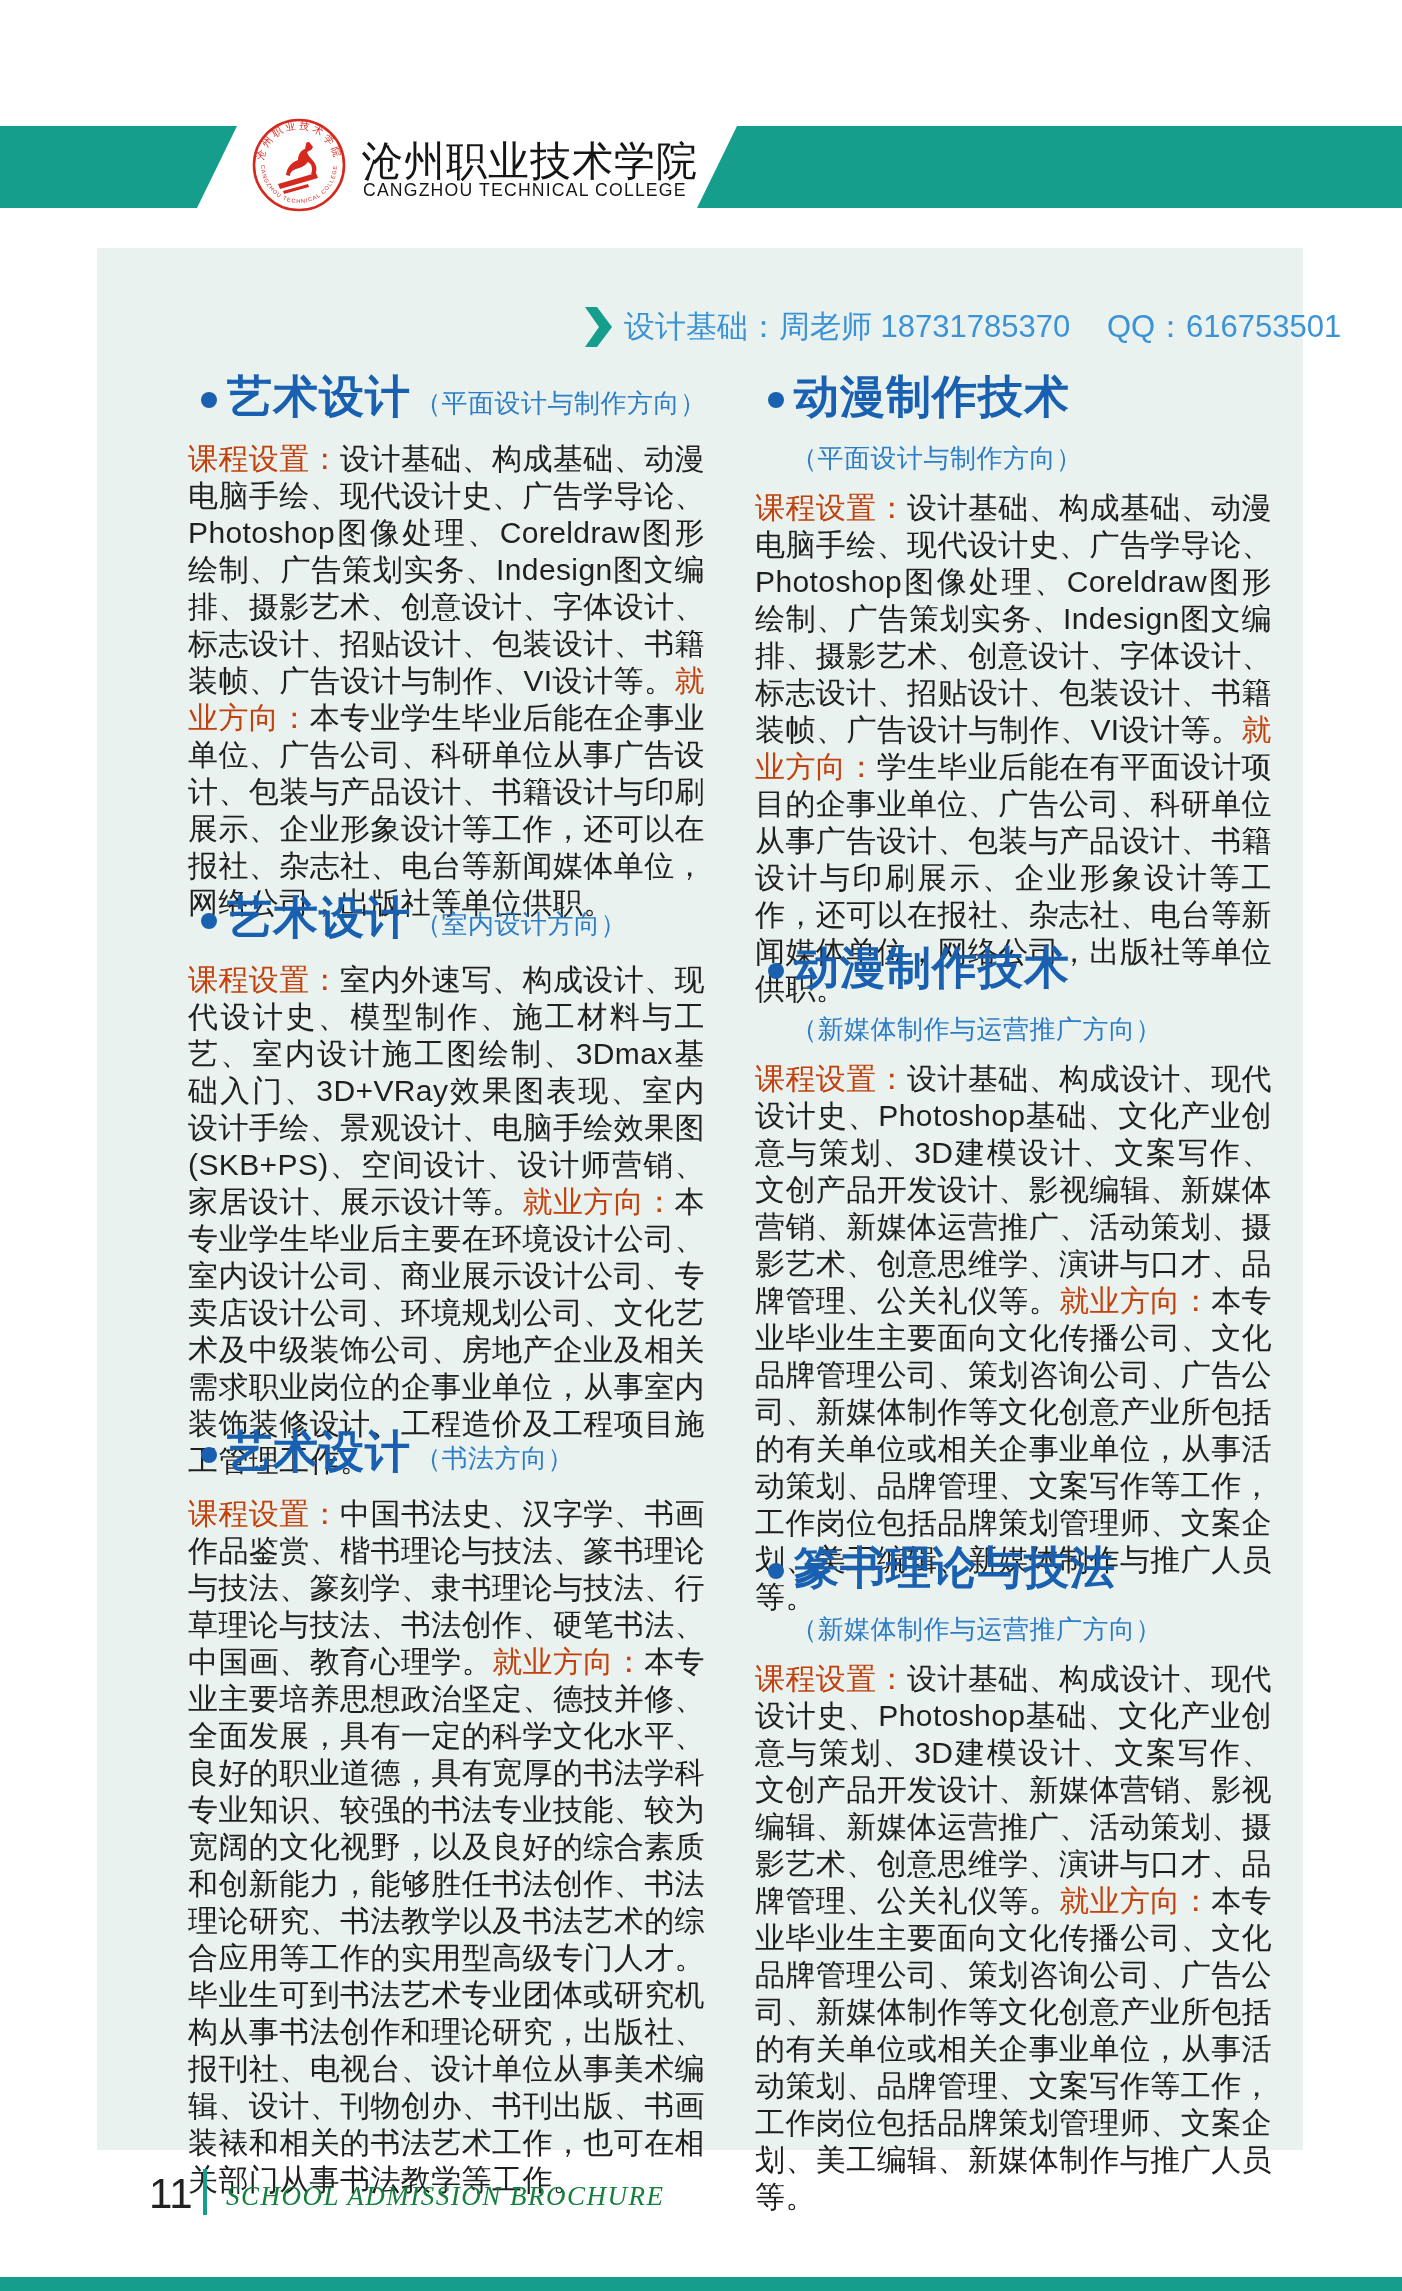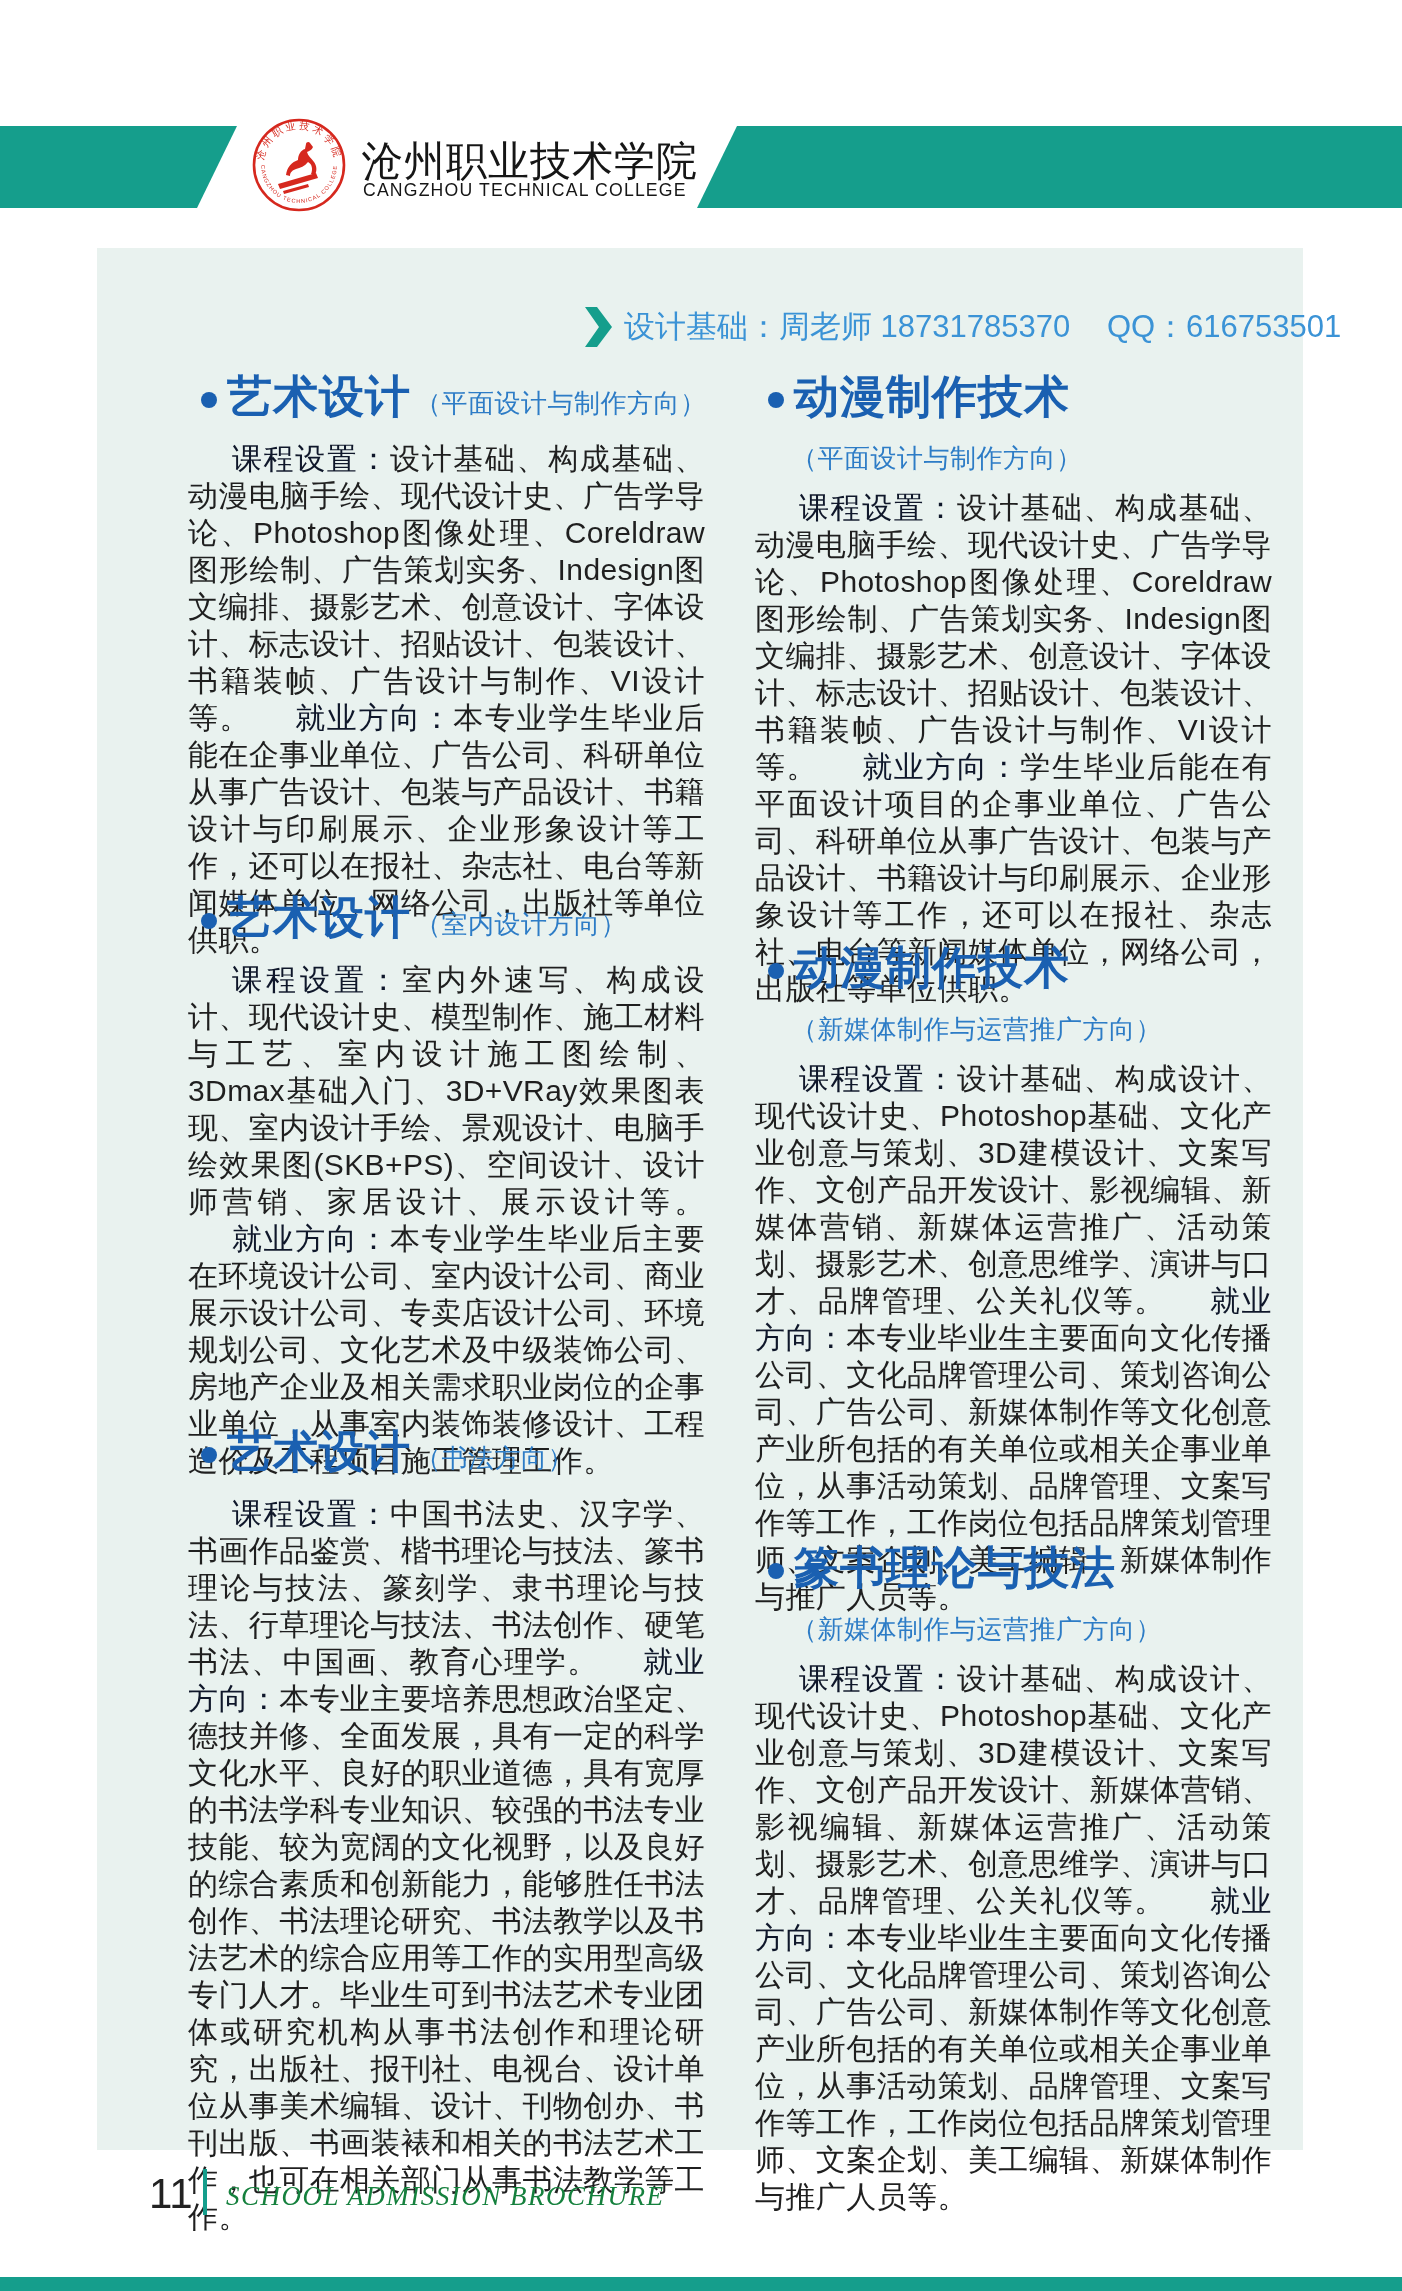--- a/index.html
+++ b/index.html
@@ -34,21 +34,21 @@
   .col-right{left:755px;}
   .sec{position:absolute;left:0;width:517px;}
   .sec-h{margin:0;padding-left:13px;font-weight:bold;white-space:nowrap;}
   .bullet{display:inline-block;width:16px;height:16px;border-radius:50%;background:#1a60b1;
           margin-right:10px;vertical-align:4px;}
   .sec-title{font-size:45px;color:#1a60b1;letter-spacing:1px;vertical-align:baseline;}
   .sec-sub{font-size:26px;color:#2d7cc6;font-weight:normal;margin-left:4px;letter-spacing:.5px;}
   .sec-subline{margin:14px 0 0 36px;font-size:26px;color:#2d7cc6;letter-spacing:.5px;}
   .sec-para{margin:13px 0 0 0;font-size:30px;line-height:37px;color:#1f1f1f;
             text-align:justify;letter-spacing:.4px;}
-  .lab{color:#0f172a;margin-left:44px;}
+  .lab{color:#c2410c;}
 
   
   .footer-num{position:absolute;left:149px;top:2170px;font-size:42px;color:#222222;}
   .footer-bar{position:absolute;left:203px;top:2169px;width:4px;height:46px;background:#159e8c;}
   .footer-text{position:absolute;left:226px;top:2181px;font-family:"Liberation Serif","DejaVu Serif",serif;
                font-size:27px;color:#15803d;letter-spacing:1.5px;font-style:italic;}
 
   .bottom-strip{position:absolute;left:0;top:2277px;width:1402px;height:14px;background:#159e8c;}
 </style>
 </head>

